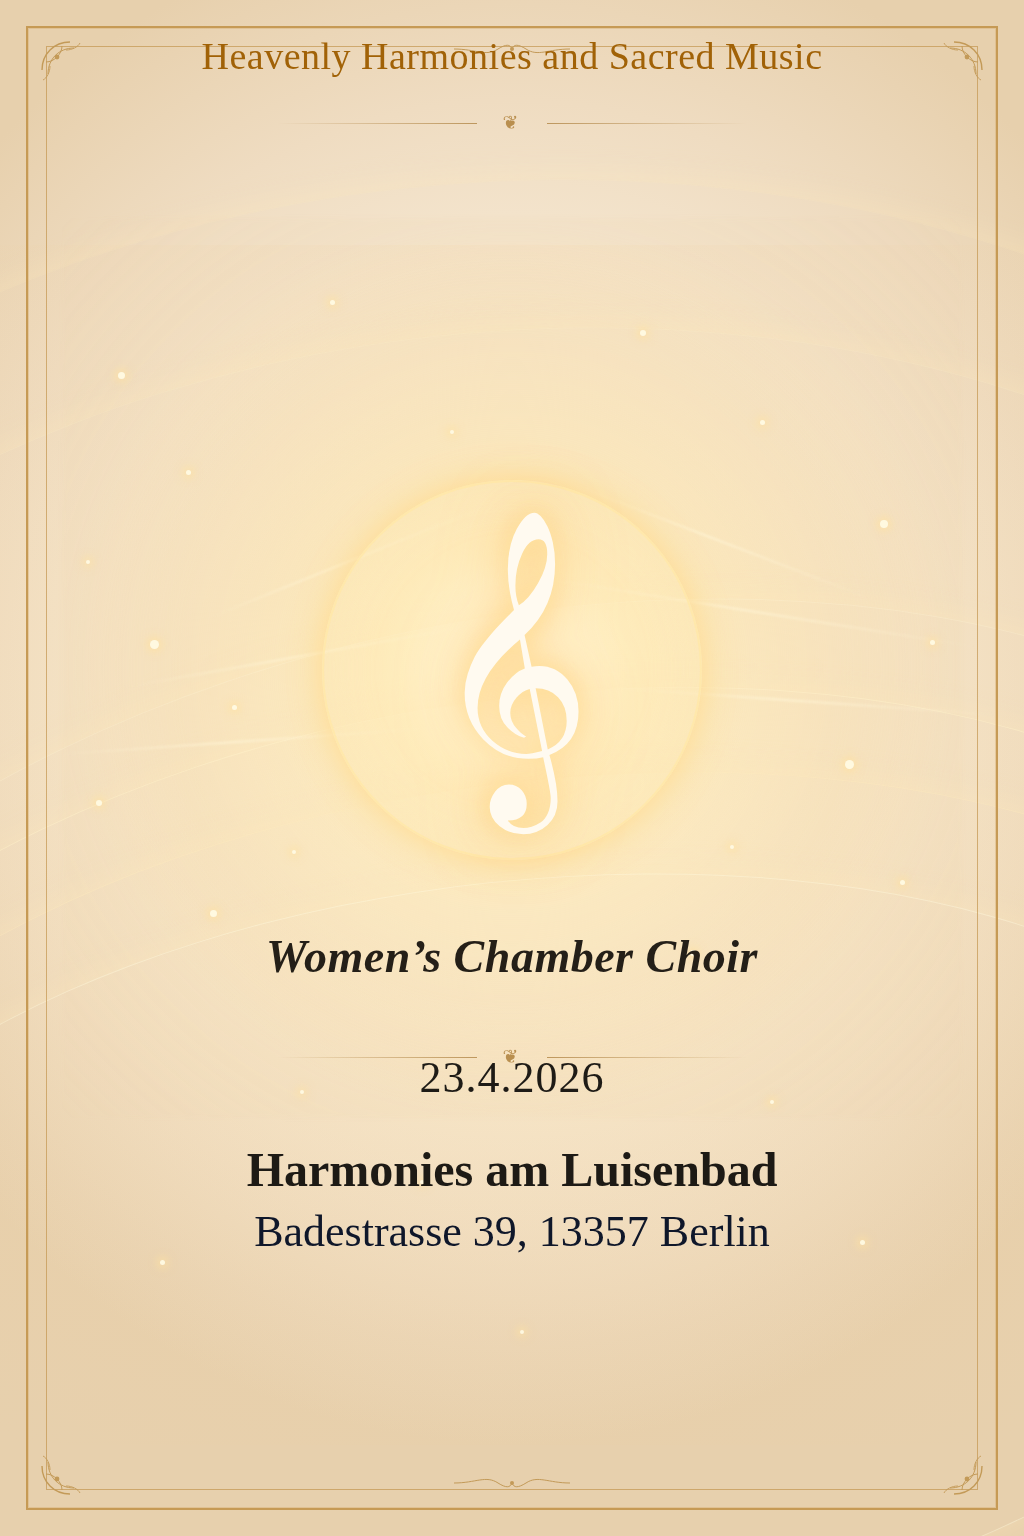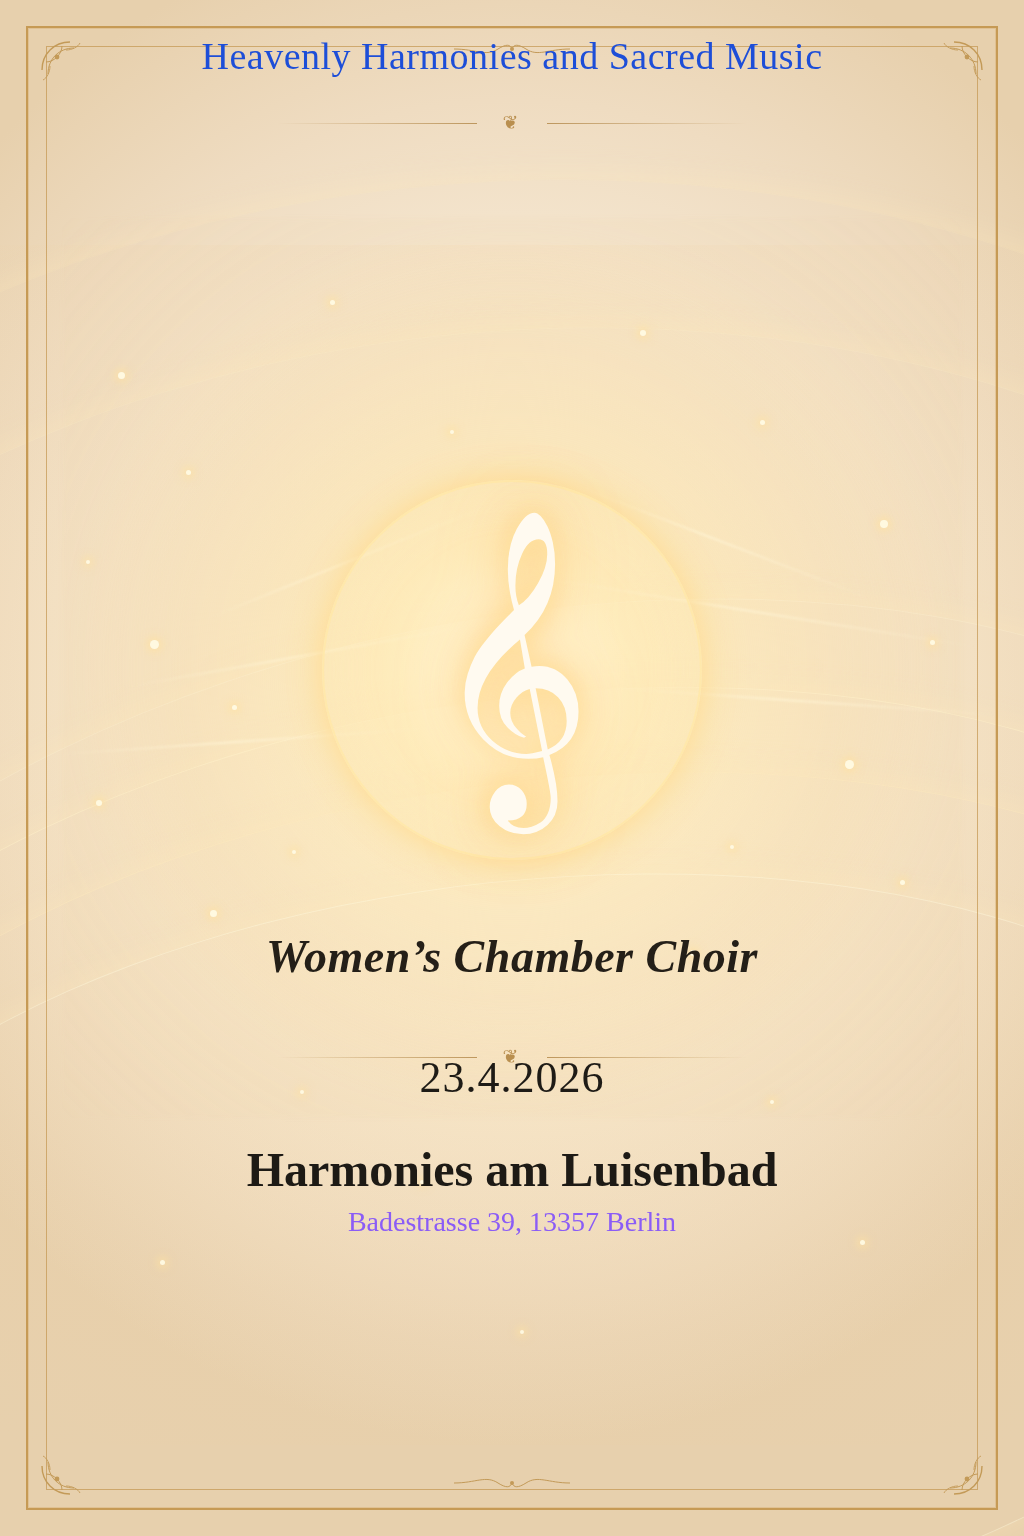--- a/index.html
+++ b/index.html
@@ -142,21 +142,21 @@
   }
   .title .drop {
     font-size: 128px;
     line-height: 1;
     vertical-align: -6px;
   }
 
   .subtitle {
     margin-top: 34px;
     font-size: 38px;
-    color: #1d4ed8;
+    color: #a16207;
     letter-spacing: 0.5px;
   }
 
   .divider {
     margin-top: 36px;
     width: 470px;
     height: 18px;
     position: relative;
   }
   .divider .line {
@@ -256,22 +256,22 @@
     width: 100%;
     font-size: 48px;
     font-weight: 700;
     color: #1d1a15;
   }
 
   .address {
     position: absolute;
     top: 1206px;
     width: 100%;
-    font-size: 28px;
-    color: #8b5cf6;
+    font-size: 44px;
+    color: #0f172a;
   }
 </style>
 </head>
 <body>
 
 <div class="poster">
 
   <div class="paper"></div>
   <div class="glow-wide"></div>
   <div class="glow-core"></div>

